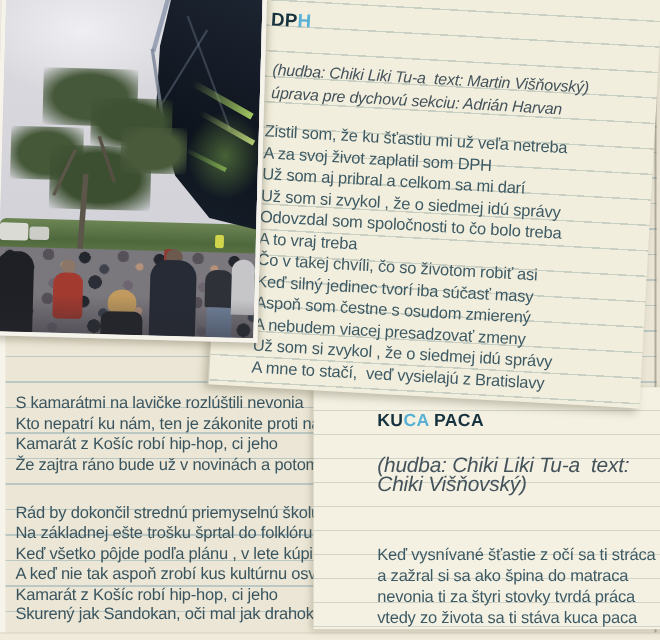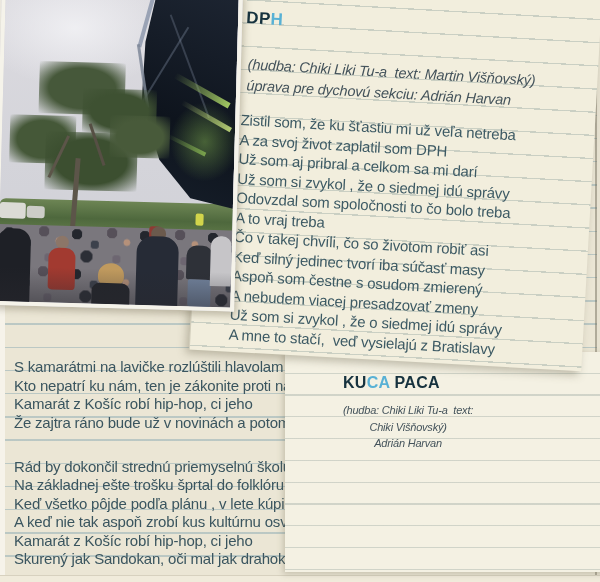--- a/index.html
+++ b/index.html
@@ -110,21 +110,21 @@
       rgba(133,150,145,0.32) 20.5px, rgba(133,150,145,0.32) 21.8px);}
 
   .title{position:absolute;font-size:17px;font-weight:bold;letter-spacing:0.3px;}
   .t-dark{color:#16323e;}
   .t-light{color:#58b1d5;}
   .title span{white-space:pre;}
 
   .credits{position:absolute;font-style:italic;color:#44535b;}
   .dph-credits{left:42px;top:100px;font-size:14.5px;line-height:21px;}
   .kuca-title{left:58px;top:22px;font-size:16px;}
-  .kuca-credits{left:58px;top:50px;font-size:11px;line-height:16.6px;text-align:center;}
+  .kuca-credits{left:58px;top:64px;font-size:19px;line-height:16.6px;}
 
   .lyrics{position:absolute;color:#3d5a64;font-size:15px;}
   .dph-lyrics{left:38px;top:156px;line-height:19.5px;}
   .kuca-lyrics{left:58px;top:143px;line-height:19px;}
   .line,.credit-line{white-space:pre;}
 
   .left-lyrics{position:absolute;left:14px;top:358px;color:#3a555f;font-size:15px;z-index:1;}
   .stanza1{line-height:18.6px;}
   .stanza2{position:absolute;left:0;top:100px;line-height:18.4px;width:600px;}
   .dph-title{left:38px;top:54px;}
@@ -133,21 +133,21 @@
 <body>
 
 <div id="scan">
 
   <div class="ruling"></div>
   <div class="left-strip"></div>
   <div class="corner-crease"></div>
 
   <div class="left-lyrics">
     <div class="stanza1">
-        <div class="line">S kamarátmi na lavičke rozlúštili hlavolam</div>
+        <div class="line">S kamarátmi na lavičke rozlúštili nevonia</div>
         <div class="line">Kto nepatrí ku nám, ten je zákonite proti nám</div>
         <div class="line">Kamarát z Košíc robí hip-hop, ci jeho</div>
         <div class="line">Že zajtra ráno bude už v novinách a potom?</div>
       </div>
     <div class="stanza2">
         <div class="line">Rád by dokončil strednú priemyselnú školu</div>
         <div class="line">Na základnej ešte trošku šprtal do folklóru</div>
         <div class="line">Keď všetko pôjde podľa plánu , v lete kúpi Babetu</div>
         <div class="line">A keď nie tak aspoň zrobí kus kultúrnu osvetu</div>
         <div class="line">Kamarát z Košíc robí hip-hop, ci jeho</div>
@@ -156,21 +156,26 @@
   </div>
 
   <div class="note kuca-paper">
     <div class="paper-lines"></div>
     <div class="title kuca-title">
       <span class="t-dark">KU</span><span class="t-light">CA</span><span class="t-dark"> PACA</span>
     </div>
     <div class="credits kuca-credits">
         <div class="credit-line">(hudba: Chiki Liki Tu-a  text:</div>
         <div class="credit-line">Chiki Višňovský)</div>
-        <div class="credit-line">Adrián Harvan</div>
+      </div>
+    <div class="lyrics kuca-lyrics">
+        <div class="line">Keď vysnívané šťastie z očí sa ti stráca</div>
+        <div class="line">a zažral si sa ako špina do matraca</div>
+        <div class="line">nevonia ti za štyri stovky tvrdá práca</div>
+        <div class="line">vtedy zo života sa ti stáva kuca paca</div>
       </div>
   </div>
 
   <div class="note dph-paper">
     <div class="paper-lines"></div>
     <div class="title dph-title">
       <span class="t-dark">DP</span><span class="t-light">H</span>
     </div>
     <div class="credits dph-credits">
         <div class="credit-line">(hudba: Chiki Liki Tu-a  text: Martin Višňovský)</div>

